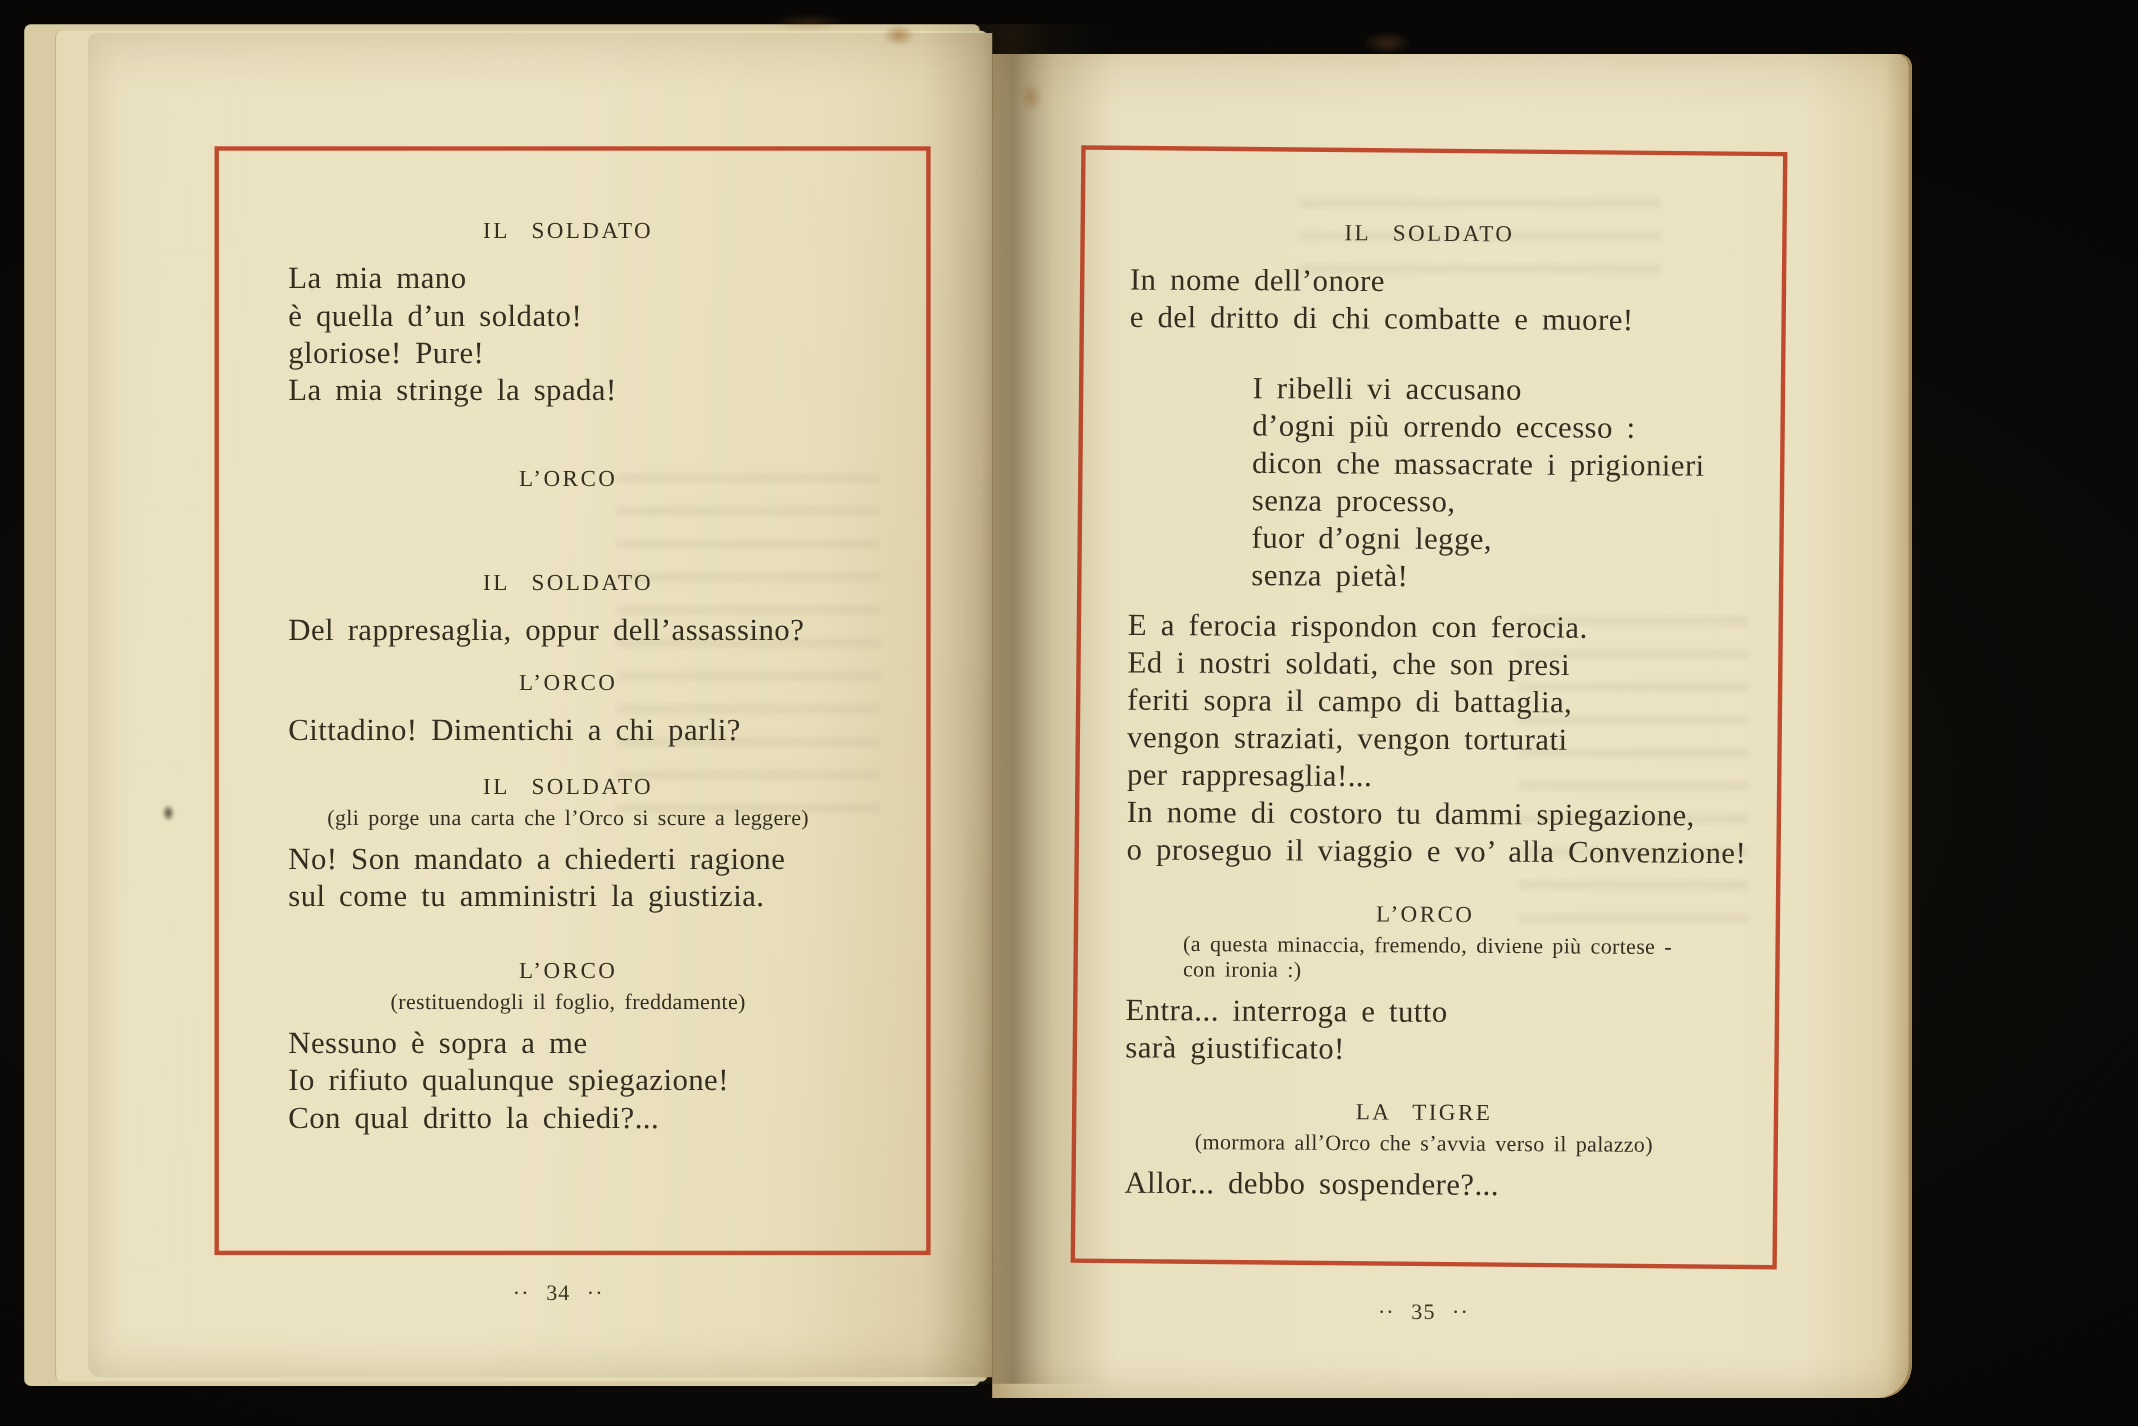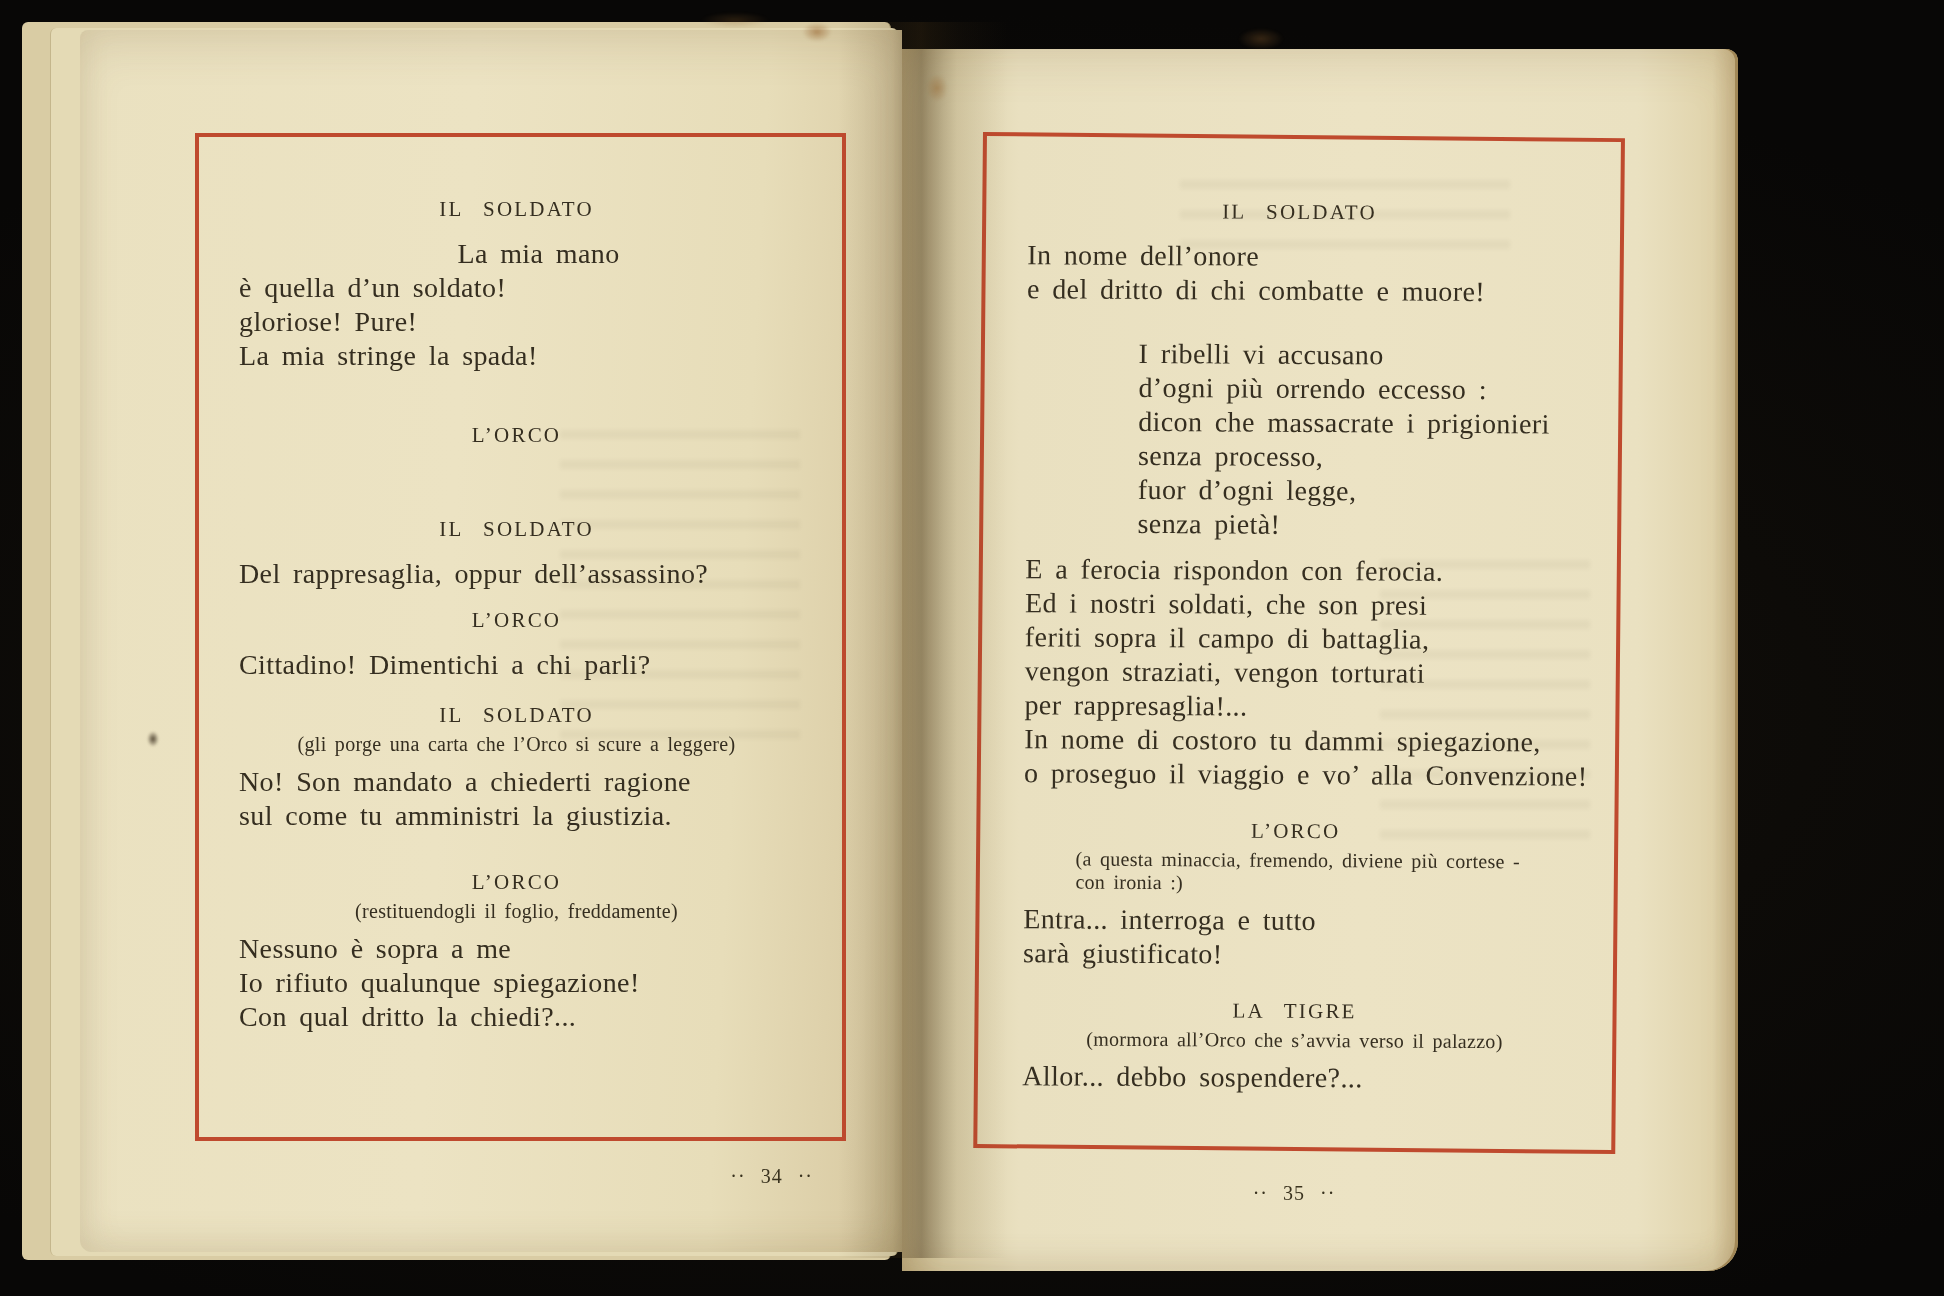--- a/index.html
+++ b/index.html
@@ -28,27 +28,27 @@
   .text-left{left:195px;top:133px;height:1000px;}
   .text-right{left:983px;top:132px;width:634px;height:1008px;transform:rotate(.35deg);transform-origin:top left;}
   .speech{position:absolute;left:0;width:100%;}
   .speaker{font-size:21px;line-height:26px;letter-spacing:2.2px;word-spacing:13px;text-align:center;}
   .direction{font-size:20px;line-height:23px;letter-spacing:.3px;word-spacing:3px;text-align:center;margin-top:5px;}
   .direction--left{text-align:left;padding-left:97px;padding-right:40px;}
   .direction + .direction{margin-top:0;}
   .vline{font-size:28px;line-height:34px;letter-spacing:.4px;word-spacing:5px;}
   .speaker + .vline{margin-top:15px;}
   .direction + .vline{margin-top:9px;}
-  .text-left .vline{padding-left:44px;}
-  .text-left .vline--hang{text-align:center;}
+  .text-left .vline{padding-left:67px;}
+  .text-left .vline--hang{}
   .text-right .vline{padding-left:45px;}
   .text-right .vline--inner{padding-left:157px;}
   .page-number{position:absolute;width:643px;text-align:center;font-size:20px;line-height:24px;
     letter-spacing:1px;word-spacing:9px;color:#3a331f;}
-  .pn-left{left:90px;top:1134px;text-align:right;}
+  .pn-left{left:106px;top:1134px;}
   .pn-right{left:75px;top:1132px;width:634px;}
   
   .spot{position:absolute;pointer-events:none;filter:blur(1px);}
   .ghost{position:absolute;pointer-events:none;opacity:.05;filter:blur(2px);
     background:repeating-linear-gradient(0deg,transparent 0 21px,rgba(75,65,38,.95) 21px 30px);}
 </style>
 </head>
 <body>
 
 <div class="stage">

